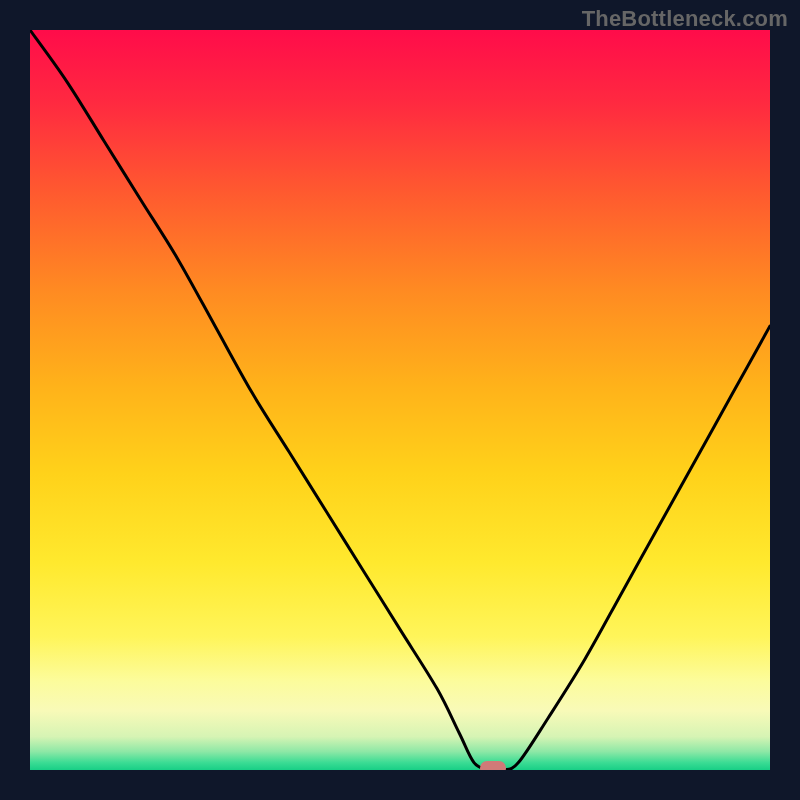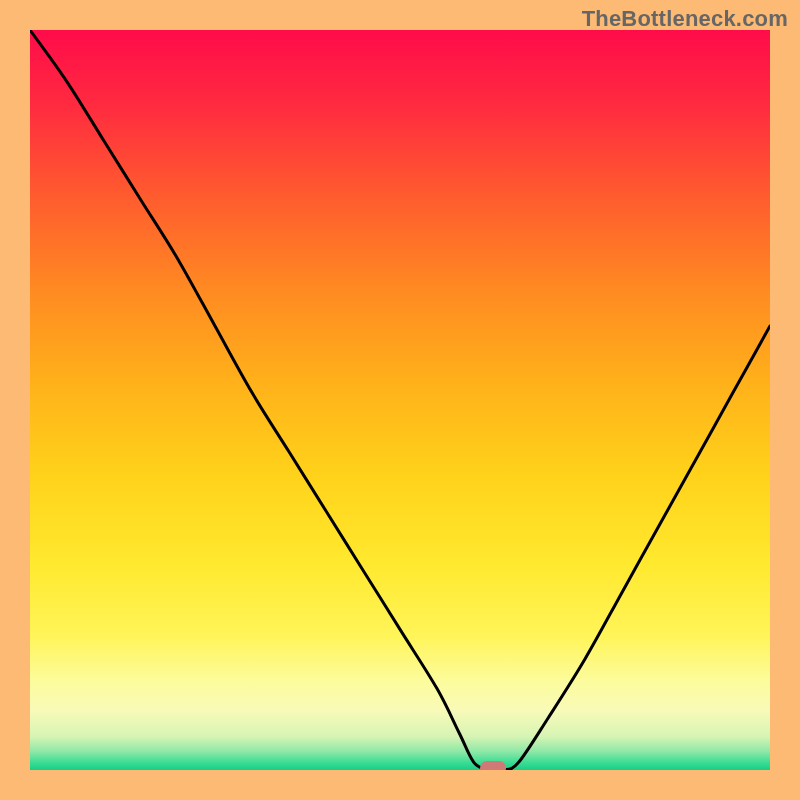--- a/index.html
+++ b/index.html
@@ -8,21 +8,21 @@
     width: 800px;
     height: 800px;
     background: #000;
     font-family: Arial, Helvetica, sans-serif;
     overflow: hidden;
   }
   .frame {
     position: relative;
     width: 800px;
     height: 800px;
-    background: #fdba74;
+    background: #0f172a;
   }
   .watermark {
     position: absolute;
     top: 6px;
     right: 12px;
     color: #666;
     font-size: 22px;
     font-weight: 600;
     z-index: 10;
     letter-spacing: 0.2px;

